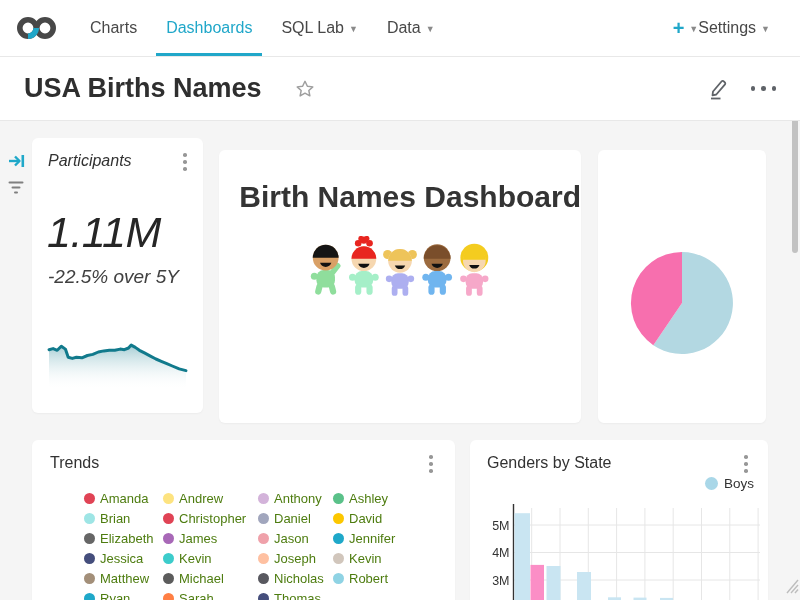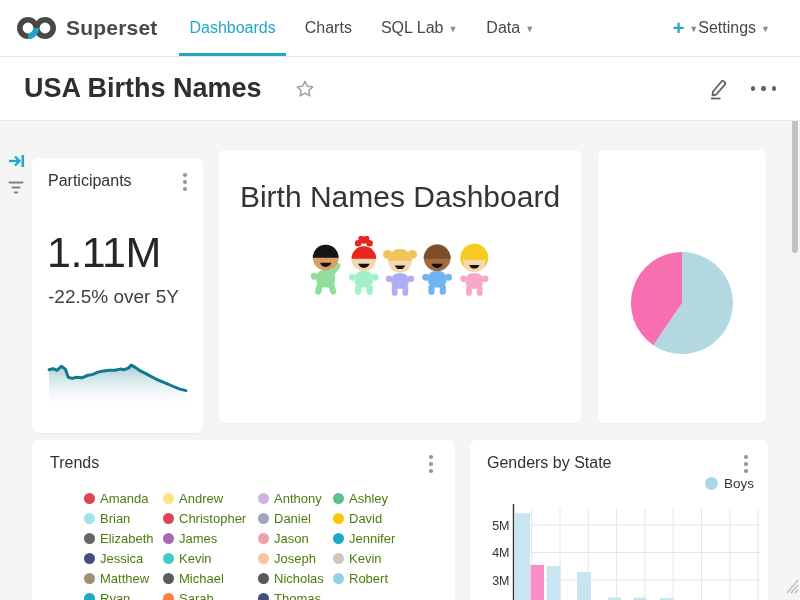--- a/index.html
+++ b/index.html
@@ -38,27 +38,27 @@
   .rail-icon { position:absolute; cursor:pointer; }
 
   
   .card { position:absolute; background:#fff; border-radius:6px; box-shadow:0 1px 2px rgba(0,0,0,.04); overflow:hidden; }
   .card-head { position:absolute; left:0; top:0; right:0; height:40px; }
   .card-title { position:absolute; left:16px; top:14px; font-size:16px; font-weight:500; color:#323232; }
   .kebab { position:absolute; right:12px; top:13px; display:flex; flex-direction:column; gap:3.5px;
            padding:2px 4px; cursor:pointer; }
   .kebab i { width:3.6px; height:3.6px; border-radius:50%; background:#979797; }
 
-  #card-participants { left:32px; top:158px; width:171px; height:275px; }
+  #card-participants { left:32px; top:138px; width:171px; height:275px;font-style:italic; }
   .big-number { position:absolute; left:15px; top:70px; font-size:43px; font-weight:500; color:#262626; letter-spacing:-.5px; }
   .big-sub { position:absolute; left:16px; top:128px; font-size:19px; color:#404040; }
   #sparkline { position:absolute; left:14px; top:186px; }
 
   #card-markdown { left:219px; top:150px; width:362px; height:273px; }
-  .md-title { position:absolute; left:0; right:0; top:30px; text-align:center; font-size:30px; font-weight:400; color:#343434; }
+  .md-title { position:absolute; left:0; right:0; top:30px; text-align:right; font-size:30px; font-weight:700; color:#343434; }
   #kids { position:absolute; left:88px; top:86px; }
 
   #card-genders { left:598px; top:150px; width:168px; height:273px; }
   #pie { position:absolute; left:29px; top:98px; }
 
   #card-trends { left:32px; top:440px; width:423px; height:175px; }
   .legend-grid { position:absolute; left:52px; top:48px; display:grid;
                  grid-template-columns:79px 95px 75px 100px; grid-auto-rows:20px; }
   .legend-item { display:flex; align-items:center; cursor:pointer; }
   .legend-item .dot { width:11px; height:11px; border-radius:50%; margin-right:5px; flex:none; }
@@ -79,28 +79,27 @@
 
 <div id="app">
 
   <div class="navbar">
     <div class="brand">
       <svg width="42" height="28" viewBox="0 0 42 28">
         <circle cx="12" cy="14" r="8.2" fill="none" stroke="#484848" stroke-width="5.6"></circle>
         <circle cx="29" cy="14" r="8.2" fill="none" stroke="#484848" stroke-width="5.6"></circle>
         <path d="M 20.2 14 A 8.2 8.2 0 0 1 12 22.2" fill="none" stroke="#20a7c9" stroke-width="5.6"></path>
       </svg>
-      <span class="brand-name">Superset</span>
     </div>
     <div class="nav-items">
+      <a class="nav-item">
+        <span>Charts</span>
+      </a>
       <a class="nav-item active">
         <span>Dashboards</span>
-      </a>
-      <a class="nav-item">
-        <span>Charts</span>
       </a>
       <a class="nav-item">
         <span>SQL Lab</span>
           <span class="caret">▼</span>
       </a>
       <a class="nav-item">
         <span>Data</span>
           <span class="caret">▼</span>
       </a>
     </div>

